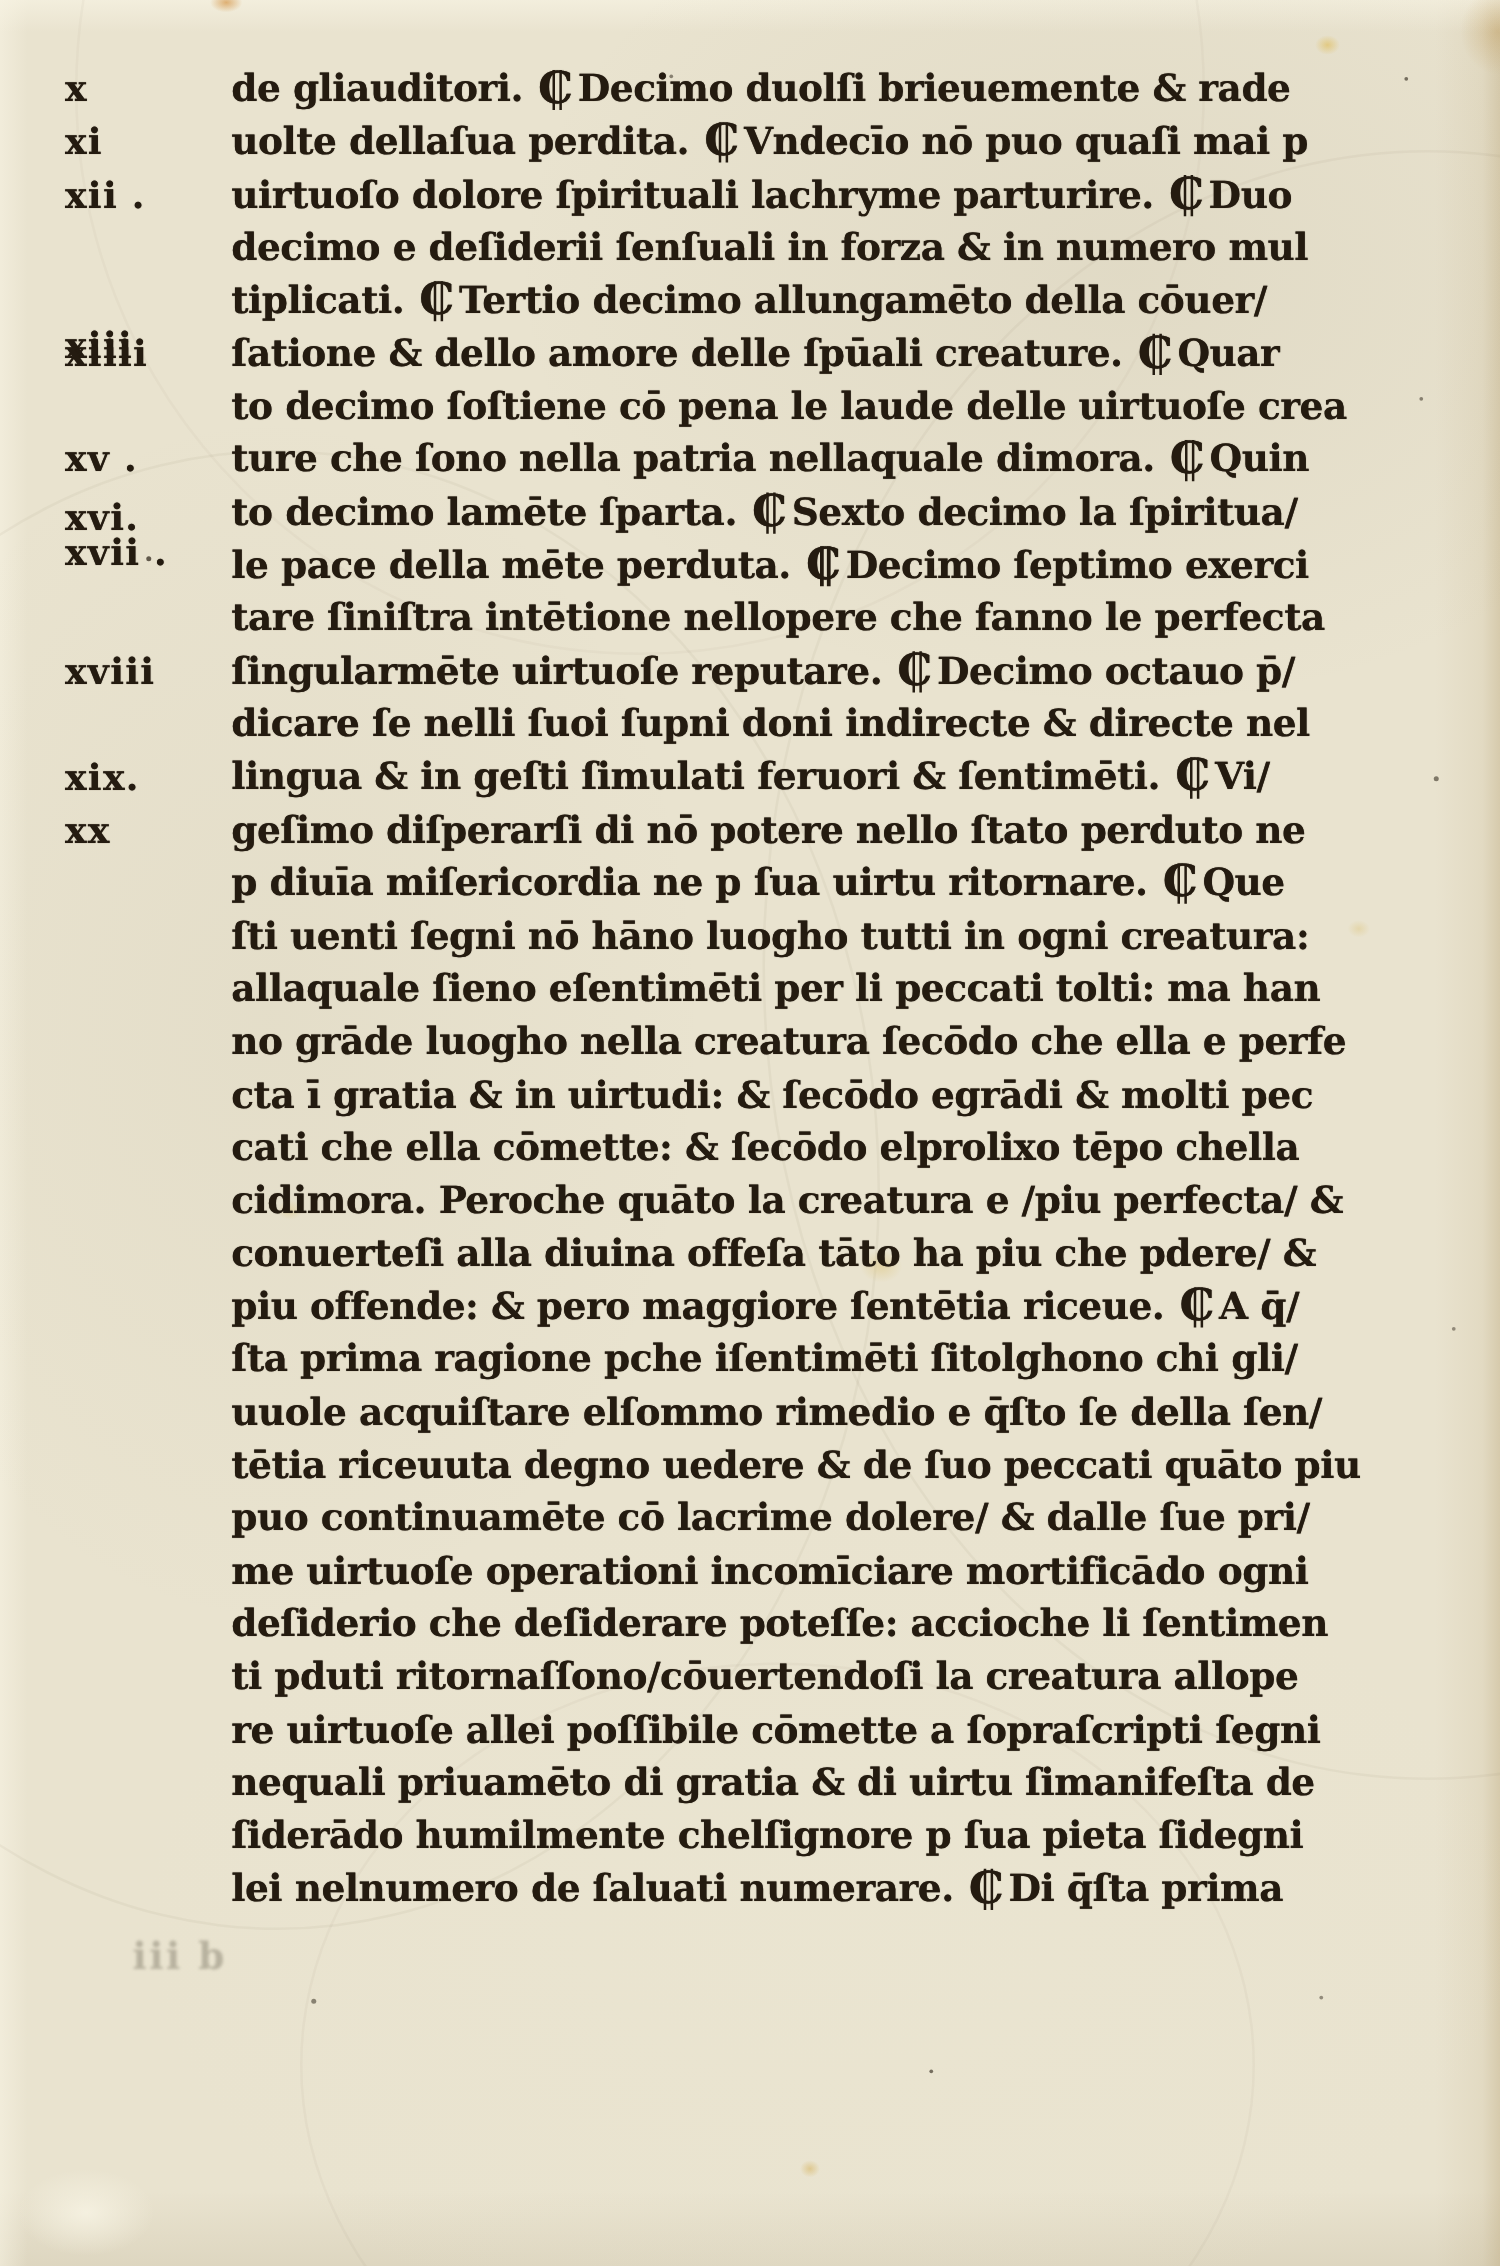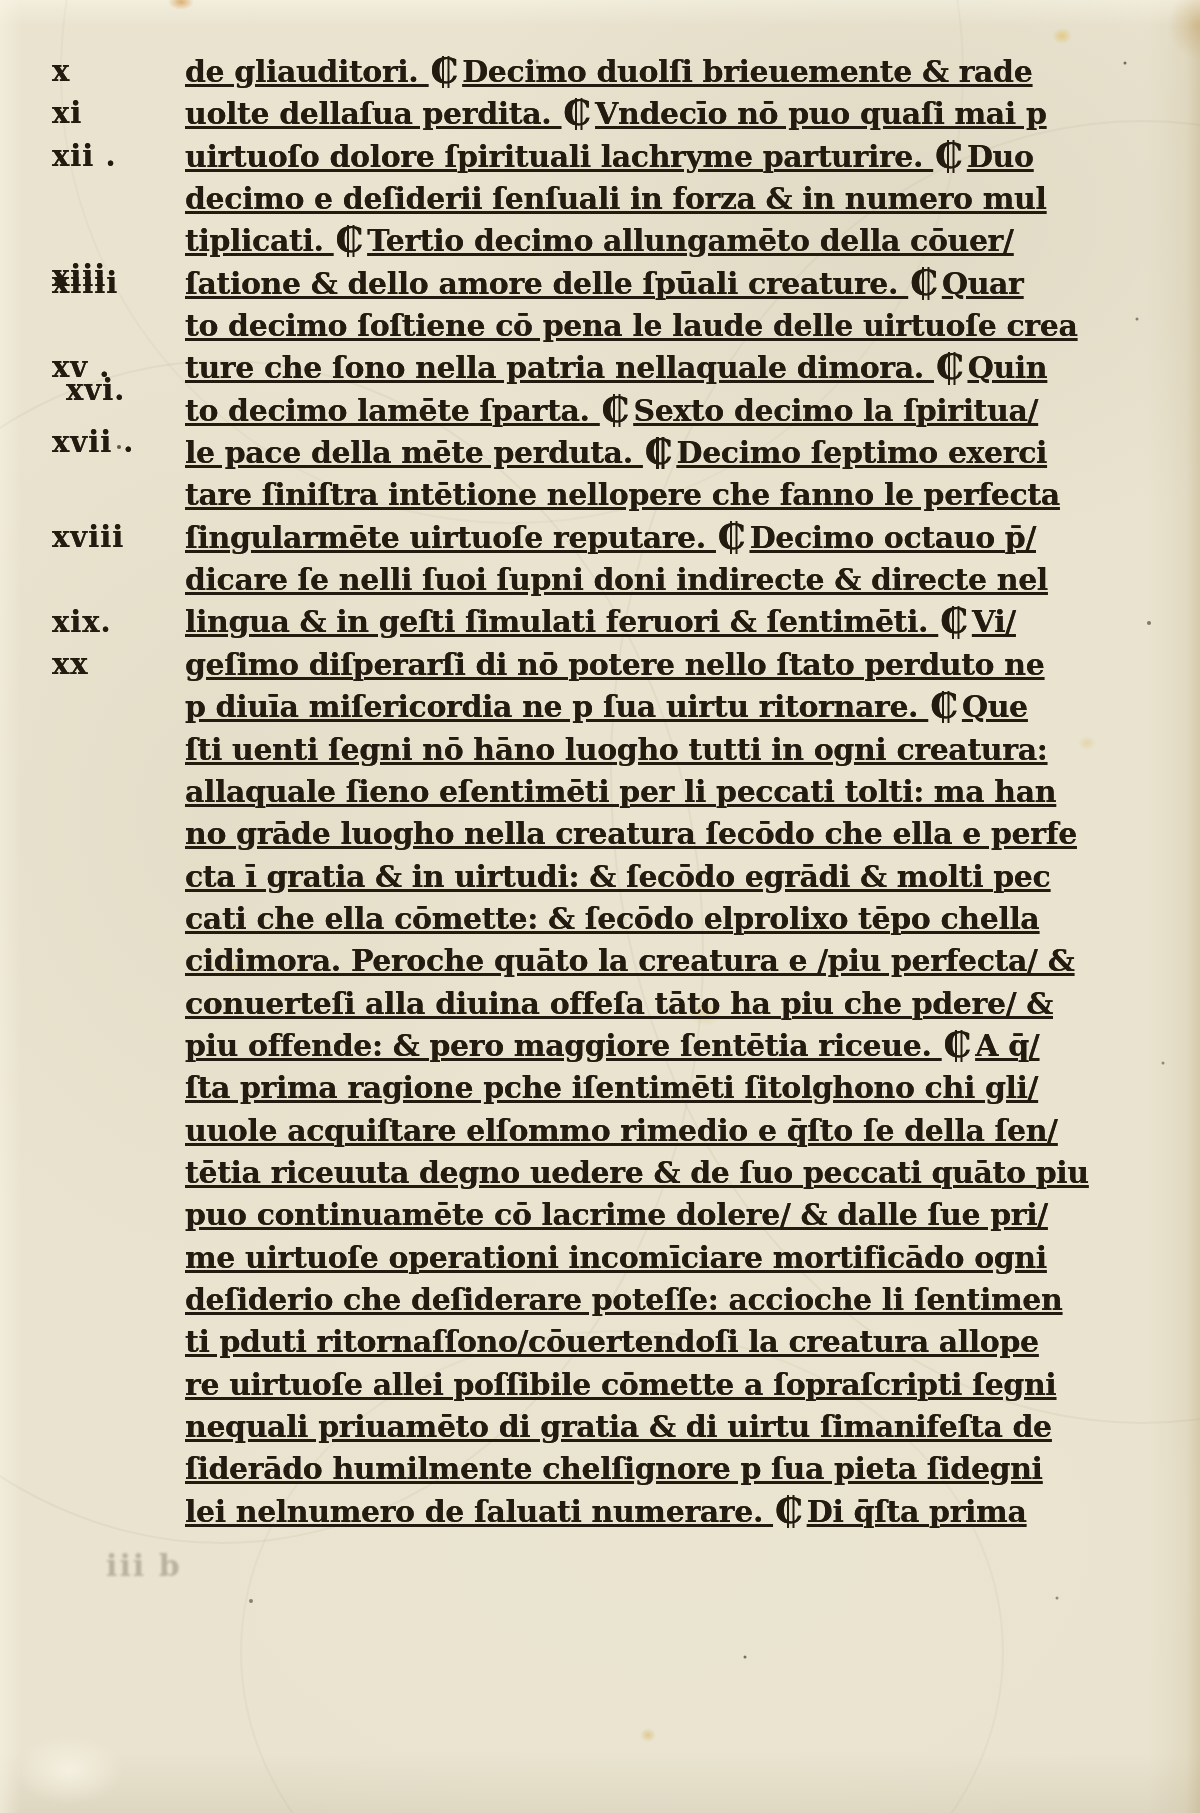--- a/index.html
+++ b/index.html
@@ -50,21 +50,20 @@
       744px 1656px 0 0.5px rgba(40,32,20,0.6),
       250px 1600px 0 1px rgba(40,32,20,0.5),
       1056px 1597px 0 0.5px rgba(40,32,20,0.45),
       536px 60px 0 0.5px rgba(40,32,20,0.5),
       906px 120px 0 0.5px rgba(40,32,20,0.45);
   }
   
   .text-block{
     position:absolute;left:185px;top:54px;width:900px;
     color:#241b10;
-    text-decoration:underline;
   }
   .line{
     height:42.35px;
     font-size:30px;
     font-weight:700;
     letter-spacing:-0.4px;
     white-space:pre;
     text-shadow:0 0 0.6px rgba(36,27,16,0.85);
   }
   
@@ -112,21 +111,21 @@
   <div class="stain stain-h"></div>
   <div class="specks"></div>
 
   <div class="margin-column">
       <div class="roman" style="top: 0px;">x</div>
       <div class="roman" style="top: 42.35px;">xi</div>
       <div class="roman" style="top: 84.7px;">xii .</div>
       <div class="roman" style="top: 169.4px; margin-top: 36px;">xiii</div>
       <div class="roman" style="top: 211.75px;">xiiii</div>
       <div class="roman" style="top: 296.45px;">xv .</div>
-      <div class="roman" style="top: 319px; margin-left: 14px;">xvi.</div>
+      <div class="roman" style="top: 343px;">xvi.</div>
       <div class="roman" style="top: 371px;">xvii .</div>
       <div class="roman" style="top: 465.85px;">xviii</div>
       <div class="roman" style="top: 550.55px;">xix.</div>
       <div class="roman" style="top: 592.9px;">xx</div>
     </div>
 
   <div class="text-block">
       <div class="line">de gliauditori. <span class="cap">C</span>Decimo duolſi brieuemente &amp; rade</div>
       <div class="line">uolte dellaſua perdita. <span class="cap">C</span>Vndecīo nō puo quaſi mai p</div>
       <div class="line">uirtuoſo dolore ſpirituali lachryme parturire. <span class="cap">C</span>Duo</div>

